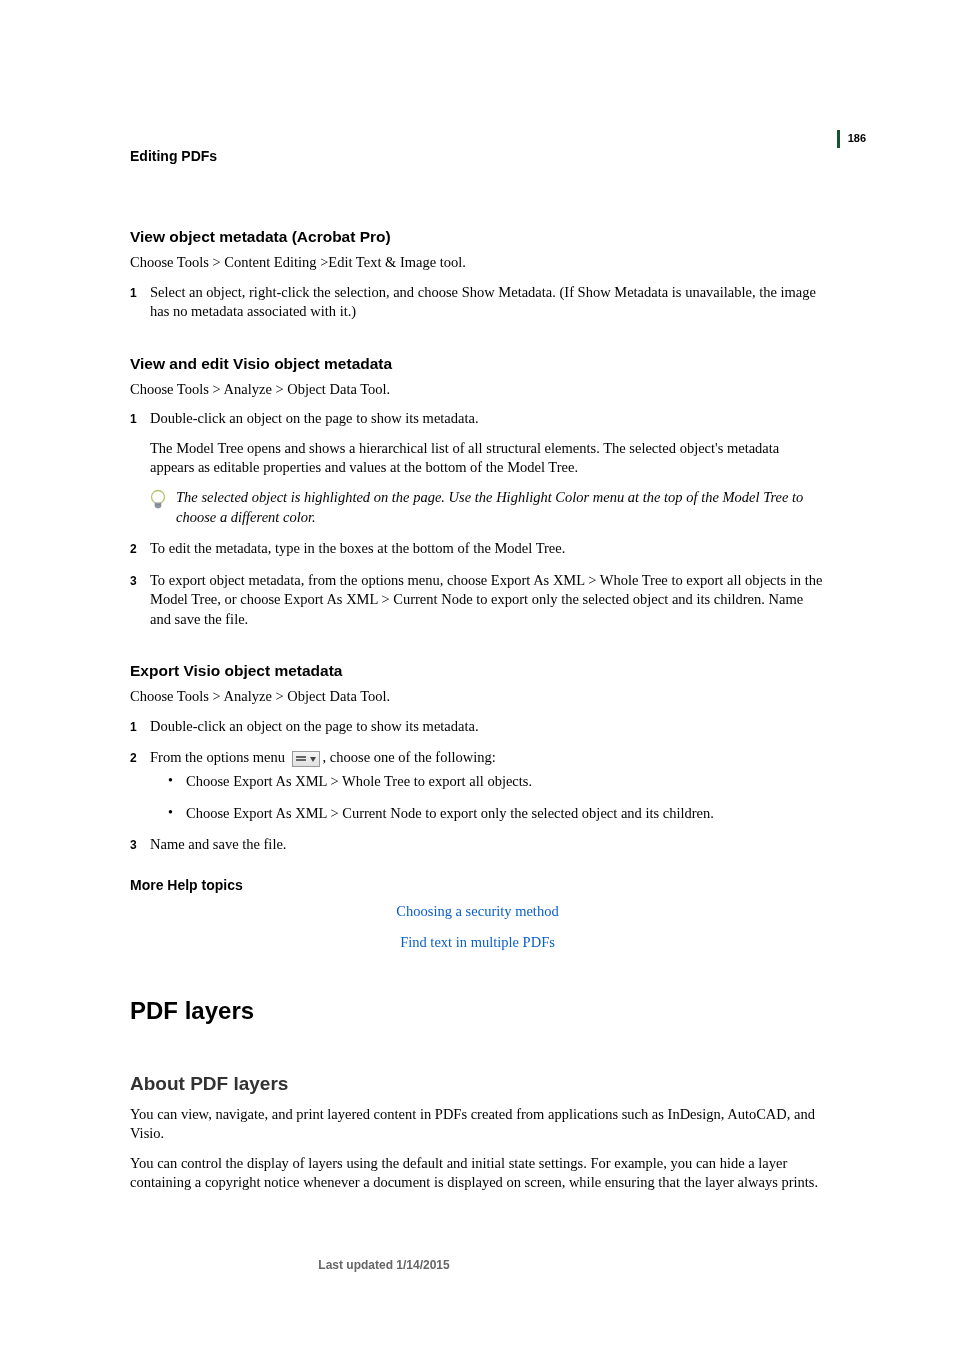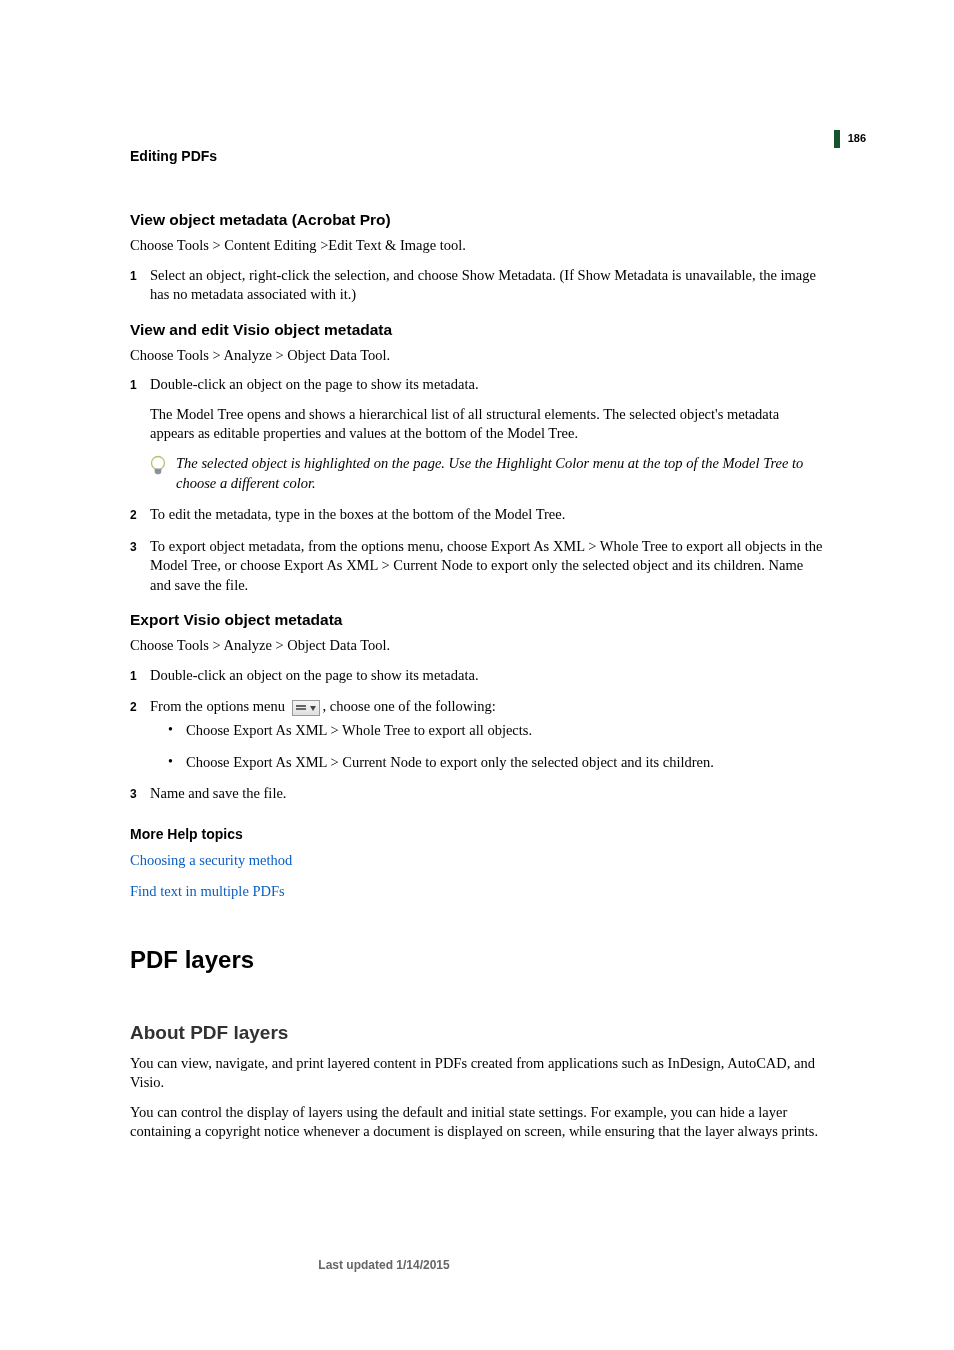--- a/index.html
+++ b/index.html
@@ -12,42 +12,42 @@
       position: relative;
     }
     .page-number {
       position: absolute;
       top: 130px;
       right: 88px;
       font-family: Arial, Helvetica, sans-serif;
       font-weight: bold;
       font-size: 11px;
       padding-left: 8px;
-      border-left: 6px solid #14532d;
+      border-left: 3px solid #14532d;
       line-height: 1.6;
     }
     .running-head {
       position: absolute;
       top: 148px;
       left: 130px;
       font-family: Arial, Helvetica, sans-serif;
       font-weight: bold;
       font-size: 14px;
     }
     .content {
       position: absolute;
       top: 195px;
       left: 130px;
       width: 695px;
     }
     h3 {
       font-family: Arial, Helvetica, sans-serif;
       font-weight: bold;
       font-size: 15.5px;
-      margin-top: 16px;
+      margin-top: 33px;
       margin-bottom: 7px;
     }
     p.body {
       font-size: 14.5px;
       line-height: 1.35;
       margin-bottom: 10px;
     }
     ol.steps {
       list-style: none;
       counter-reset: step;
@@ -138,20 +138,21 @@
       font-size: 14px;
       margin-top: 22px;
       margin-bottom: 10px;
     }
     .link {
       color: #0a5fc4;
       font-size: 14.5px;
       display: block;
       margin-bottom: 14px;
       text-decoration: none;
+      text-align: center;
     }
     h1.section-title {
       font-family: Arial, Helvetica, sans-serif;
       font-weight: bold;
       font-size: 24px;
       margin-top: 46px;
       margin-bottom: 48px;
     }
     h2.subtitle {
       font-family: Arial, Helvetica, sans-serif;

